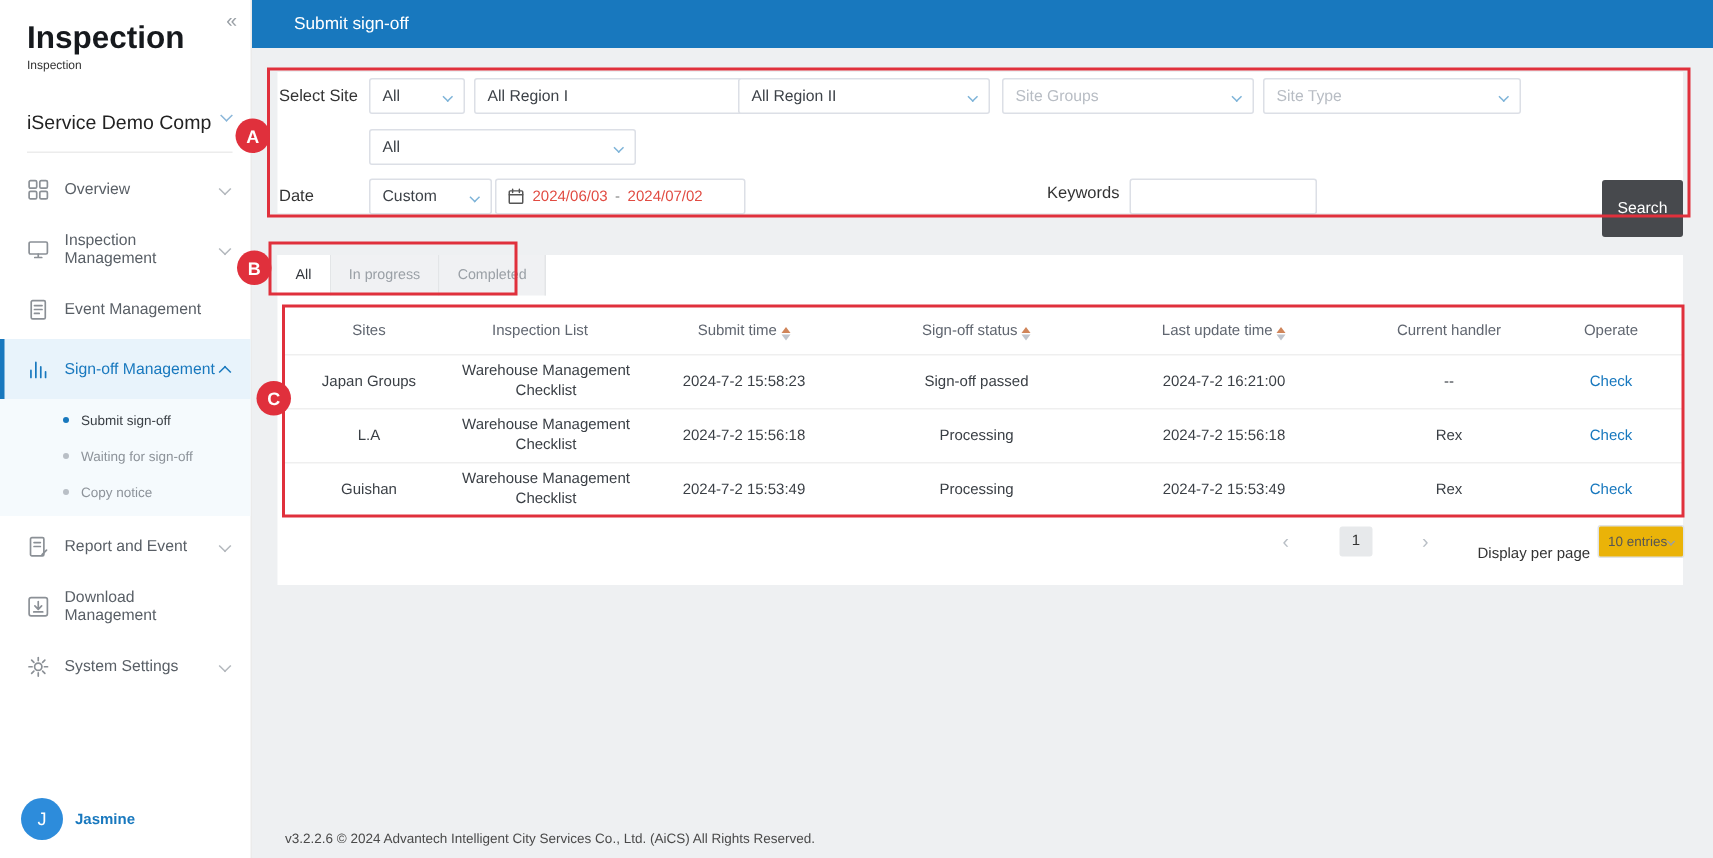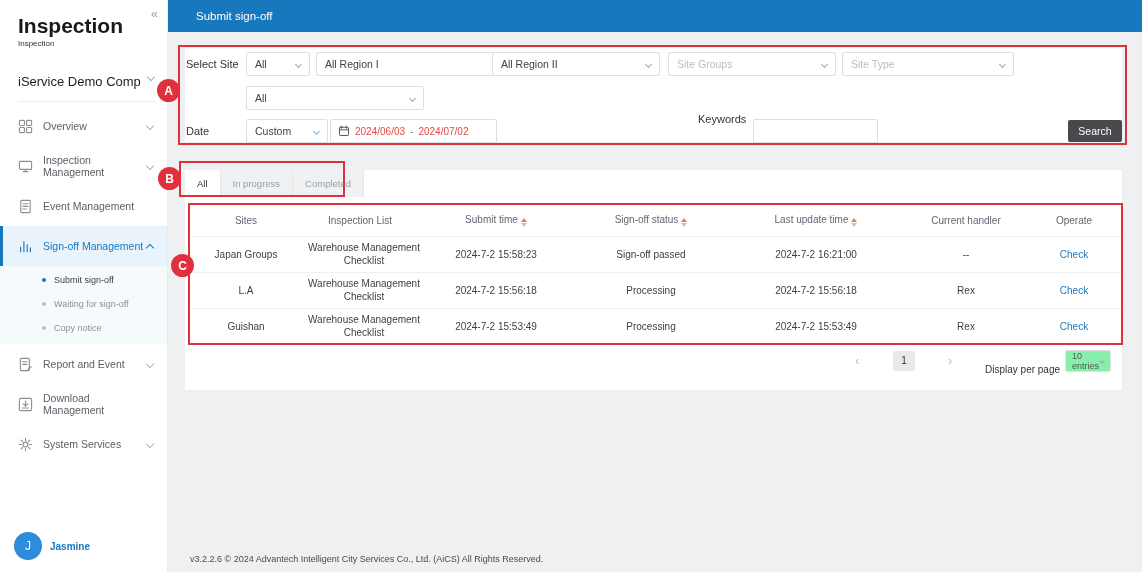--- a/index.html
+++ b/index.html
@@ -42,21 +42,21 @@
   .dd { position:absolute; height:24px; border:1px solid #dcdfe6; border-radius:2px; background:#fff; display:flex; align-items:center; justify-content:space-between; padding:0 8px; font-size:10.5px; color:#3d4248; cursor:pointer; }
   .dd .chev { border-color:#7db3d8; width:5px; height:5px; }
   .dd.placeholder { color:#b8bdc4; }
   .daterange { position:absolute; height:24px; border:1px solid #dcdfe6; border-radius:2px; background:#fff; display:flex; align-items:center; gap:5px; padding:0 7px; font-size:10px; cursor:pointer; white-space:nowrap; }
   .daterange .dateval { color:#e14b42; }
   .daterange .datesep { color:#888; }
   .cal-icon { display:inline-flex; }
   .cal-icon svg { width:12px; height:12px; }
   .cal-icon svg * { fill:none; stroke:#555; stroke-width:1.3; stroke-linecap:round; }
   .kw-input { position:absolute; left:568px; top:71px; width:125px; height:24px; border:1px solid #dcdfe6; border-radius:2px; background:#fff; font-size:10px; padding:0 6px; outline:none; font-family:inherit; }
-  .search-btn { position:absolute; left:883px; top:72px; width:54px; height:22px; background:#47494d; color:#fff; font-size:10.5px; border:none; border-radius:2px; cursor:pointer; font-family:inherit; }
+  .search-btn { position:absolute; left:883px; top:72px; width:54px; height:38px; background:#47494d; color:#fff; font-size:10.5px; border:none; border-radius:2px; cursor:pointer; font-family:inherit; }
 
   
   .content-card { position:absolute; left:17px; top:170px; width:937px; height:220px; background:#fff; }
   .tab-bar { display:flex; height:27px; }
   .tab { padding:0 12px; display:flex; align-items:center; font-size:9.5px; color:#9aa0a6; cursor:pointer; background:#f0f1f3; border-right:1px solid #e3e5e7; }
   .tab.active { background:#fff; color:#33373d; }
   .sheet { position:absolute; left:3px; top:36px; }
   table { border-collapse:collapse; table-layout:fixed; width:934px; }
   th { font-size:10px; color:#606670; font-weight:normal; height:30px; text-align:center; white-space:nowrap; }
   td { font-size:10px; color:#3a3f45; height:36px; text-align:center; border-top:1px solid #efefef; }
@@ -64,21 +64,21 @@
   .check-link { color:#1878be; cursor:pointer; text-decoration:none; }
   .sort { display:inline-flex; flex-direction:column; margin-left:3px; vertical-align:1px; gap:1px; cursor:pointer; }
   .sort i { display:block; width:0; height:0; border-left:3px solid transparent; border-right:3px solid transparent; }
   .sort .up { border-bottom:4px solid #d0855a; }
   .sort .dn { border-top:4px solid #c0c4cc; }
   .pagination { position:absolute; left:0; top:180px; width:937px; height:26px; font-size:10px; color:#333; }
   .pg-prev, .pg-next { position:absolute; top:3px; color:#b9bfc6; font-size:13px; cursor:pointer; }
   .pg-prev { left:670px; } .pg-next { left:763px; }
   .pg-page { position:absolute; left:708px; top:1px; width:22px; height:20px; background:#e7e9eb; border-radius:2px; text-align:center; line-height:20px; cursor:pointer; }
   .pg-label { position:absolute; left:800px; top:14px; color:#333; }
-  .entries-dd { position:absolute; left:880px; top:0; width:46px; height:22px; background:#86efac; border:1px solid #e0e3e6; border-radius:2px; display:flex; align-items:center; justify-content:space-between; padding:0 6px; font-size:9px; color:#555; cursor:pointer; }
+  .entries-dd { position:absolute; left:880px; top:0; width:58px; height:22px; background:#eab308; border:1px solid #e0e3e6; border-radius:2px; display:flex; align-items:center; justify-content:space-between; padding:0 6px; font-size:9px; color:#555; cursor:pointer; }
   .entries-dd .chev { border-color:#9aa0a6; width:4px; height:4px; }
 
   .footer { position:absolute; left:22px; top:554px; font-size:9px; color:#4a4a4a; }
 
   
   .anno-box { position:absolute; border:2px solid #e0303c; z-index:40; pointer-events:none; }
   .anno-circle { position:absolute; width:23px; height:23px; border-radius:50%; background:#e0303c; color:#fff; font-weight:bold; font-size:12px; display:flex; align-items:center; justify-content:center; z-index:41; pointer-events:none; }
   #box-a { left:178px; top:45px; width:949px; height:100px; }
   #box-b { left:179px; top:161px; width:166px; height:36px; }
   #box-c { left:188px; top:203px; width:935px; height:142px; }
@@ -172,21 +172,21 @@
         </span>
         <span>Download Management</span>
       </div>
       <div class="nav-item">
         <span class="mi">
           <svg viewBox="0 0 16 16">
             <circle cx="8" cy="8" r="2.6"></circle>
             <path d="M8 1.4v2.2M8 12.4v2.2M1.4 8h2.2M12.4 8h2.2M3.3 3.3l1.6 1.6M11.1 11.1l1.6 1.6M12.7 3.3l-1.6 1.6M4.9 11.1l-1.6 1.6"></path>
           </svg>
         </span>
-        <span>System Services</span>
+        <span>System Settings</span>
         <span class="chev"></span>
       </div>
     </div>
   <div class="user">
     <div class="avatar">J</div>
     <div class="user-name">Jasmine</div>
   </div>
 </div>
 
 <div class="main">
@@ -233,21 +233,21 @@
         <svg viewBox="0 0 16 16">
             <rect x="2" y="3" width="12" height="11" rx="1"></rect>
             <path d="M2 6.5h12M5 1.5v3M11 1.5v3"></path>
           </svg>
       </span>
       <span class="dateval">2024/06/03</span>
       <span class="datesep">-</span>
       <span class="dateval">2024/07/02</span>
     </div>
 
-    <span class="flabel" style="left:513px;top:65px">Keywords</span>
+    <span class="flabel" style="left:513px;top:75px">Keywords</span>
     <input class="kw-input" type="text" value="" style="">
     <button class="search-btn">Search</button>
   </div>
 
   <div class="content-card">
     <div class="tab-bar">
         <div class="tab active">All</div>
         <div class="tab">In progress</div>
         <div class="tab">Completed</div>
       </div>

